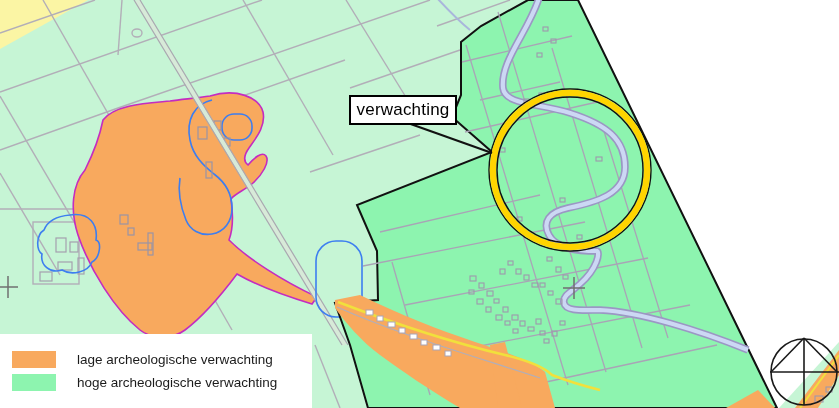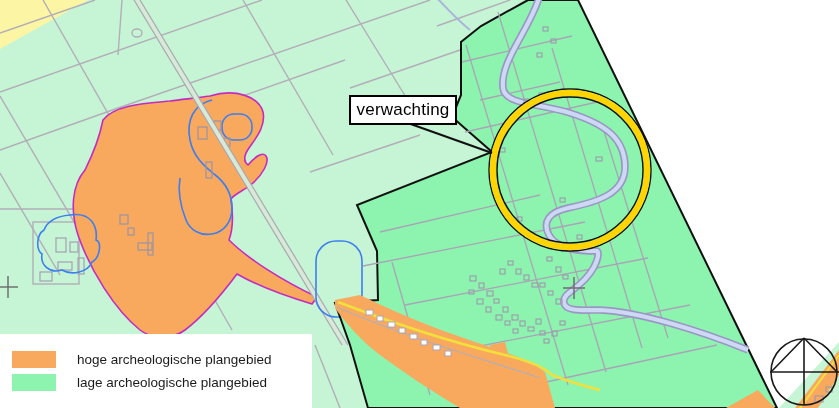--- a/index.html
+++ b/index.html
@@ -253,23 +253,23 @@
 
   <div class="plan-label">
     <span>verwachting</span>
   </div>
 
   <div class="legend">
     <div class="legend-row">
       <svg width="44" height="17">
         <rect width="44" height="17" fill="#F8A95E"></rect>
       </svg>
-      <span class="legend-label">hoge archeologische plangebied</span>
+      <span class="legend-label">lage archeologische verwachting</span>
     </div>
     <div class="legend-row">
       <svg width="44" height="17">
         <rect width="44" height="17" fill="#8DF4AF"></rect>
       </svg>
-      <span class="legend-label">lage archeologische plangebied</span>
+      <span class="legend-label">hoge archeologische verwachting</span>
     </div>
   </div>
 
 </div>
 
 </body></html>

